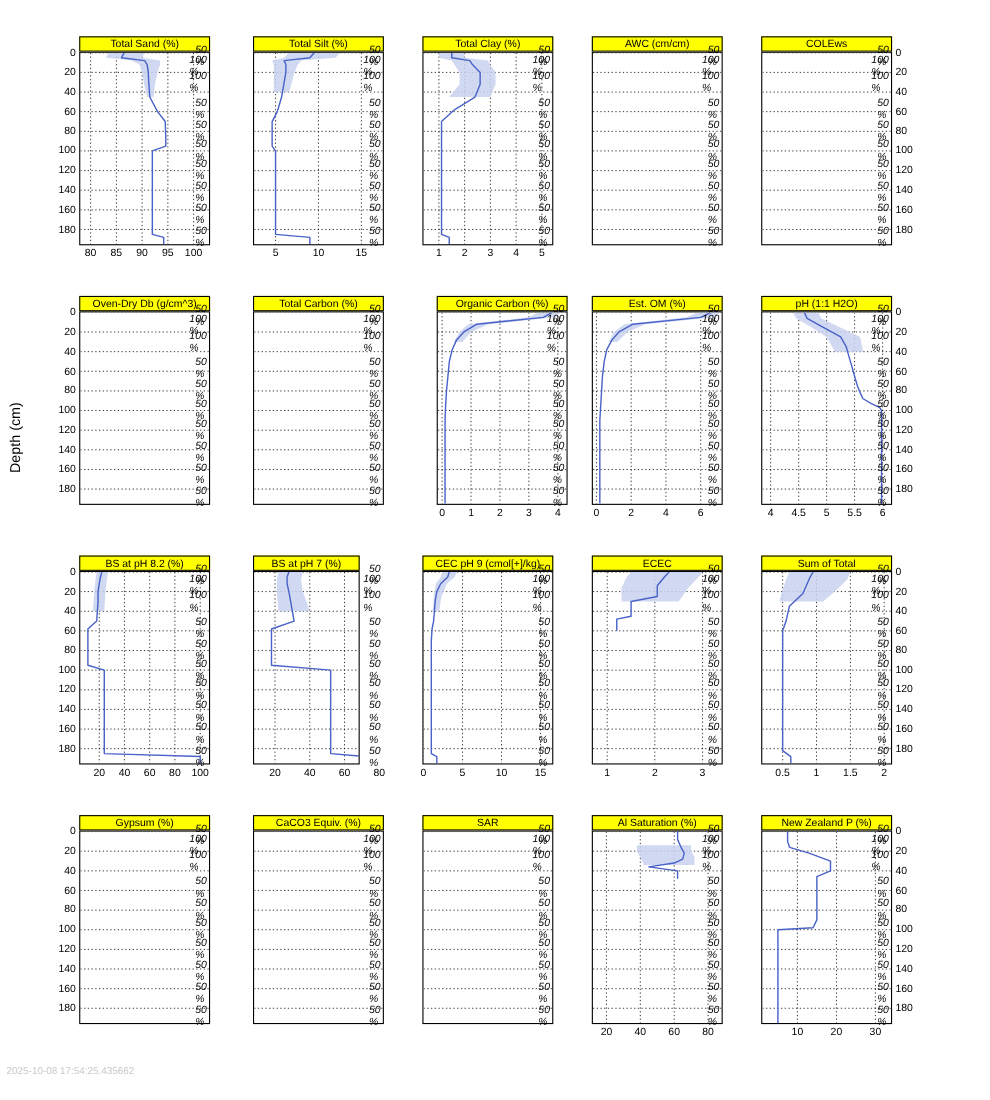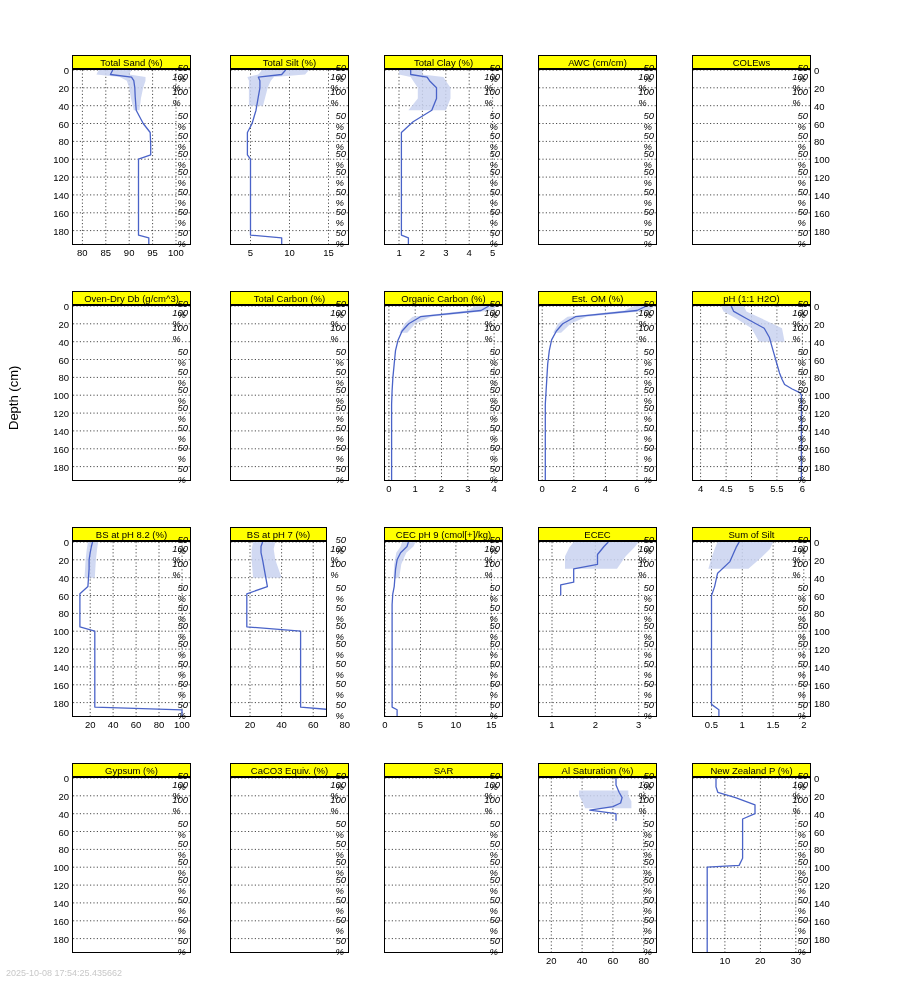--- a/index.html
+++ b/index.html
@@ -17,21 +17,21 @@
     position:absolute;left:0;top:960px;width:900px;text-align:center;
     font-size:13px;
   }
   .stamp{
     position:absolute;left:6px;top:968px;font-size:9px;color:#c8c8c8;
   }
   .ylabel{
     position:absolute;left:6px;top:430px;font-size:13px;
     transform:rotate(-90deg);transform-origin:left top;white-space:nowrap;
   }
-  .panel{position:absolute;margin-top:22px;}
+  .panel{position:absolute;}
   .strip{
     position:absolute;left:0;top:0;height:14px;width:100%;
     background:#ffff00;border:1px solid #000;box-sizing:border-box;
     text-align:center;font-size:9.5px;line-height:13px;
   }
   .plot{
     position:absolute;left:0;top:14px;width:100%;
     border:1px solid #000;box-sizing:border-box;background:#fff;
     overflow:hidden;
   }
@@ -292,21 +292,21 @@
         <div class="pctlab" style="left: 116px; top: 27.4923px;">100 %</div>
         <div class="pctlab" style="left: 116px; top: 41.7692px;">100 %</div>
         <div class="pctlab" style="left: 116px; top: 65.8615px;">50 %</div>
         <div class="pctlab" style="left: 116px; top: 86.3846px;">50 %</div>
         <div class="pctlab" style="left: 116px; top: 104.231px;">50 %</div>
         <div class="pctlab" style="left: 116px; top: 122.077px;">50 %</div>
         <div class="pctlab" style="left: 116px; top: 141.708px;">50 %</div>
         <div class="pctlab" style="left: 116px; top: 162.231px;">50 %</div>
         <div class="pctlab" style="left: 116px; top: 182.754px;">50 %</div>
       </div>
-      <div class="panel" style="left: 384px; top: 269px; width: 119px; height: 218px;">
+      <div class="panel" style="left: 397px; top: 269px; width: 119px; height: 218px;">
         <div class="strip">Organic Carbon (%)</div>
         <div class="plot" style="height: 176px;">
           <svg width="117" height="174">
             <line x1="0" y1="0.0" x2="117" y2="0.0" stroke="#000" stroke-width="0.7" stroke-dasharray="1.2,2.2"></line>
             <line x1="0" y1="17.8" x2="117" y2="17.8" stroke="#000" stroke-width="0.7" stroke-dasharray="1.2,2.2"></line>
             <line x1="0" y1="35.7" x2="117" y2="35.7" stroke="#000" stroke-width="0.7" stroke-dasharray="1.2,2.2"></line>
             <line x1="0" y1="53.5" x2="117" y2="53.5" stroke="#000" stroke-width="0.7" stroke-dasharray="1.2,2.2"></line>
             <line x1="0" y1="71.4" x2="117" y2="71.4" stroke="#000" stroke-width="0.7" stroke-dasharray="1.2,2.2"></line>
             <line x1="0" y1="89.2" x2="117" y2="89.2" stroke="#000" stroke-width="0.7" stroke-dasharray="1.2,2.2"></line>
             <line x1="0" y1="107.1" x2="117" y2="107.1" stroke="#000" stroke-width="0.7" stroke-dasharray="1.2,2.2"></line>
@@ -576,21 +576,21 @@
         <div class="pctlab" style="left: 116px; top: 104.231px;">50 %</div>
         <div class="pctlab" style="left: 116px; top: 122.077px;">50 %</div>
         <div class="pctlab" style="left: 116px; top: 141.708px;">50 %</div>
         <div class="pctlab" style="left: 116px; top: 162.231px;">50 %</div>
         <div class="pctlab" style="left: 116px; top: 182.754px;">50 %</div>
         <div class="xtick" style="left: 14px; top: 192px;">1</div>
         <div class="xtick" style="left: 57.3333px; top: 192px;">2</div>
         <div class="xtick" style="left: 100.667px; top: 192px;">3</div>
       </div>
       <div class="panel" style="left: 692px; top: 505px; width: 119px; height: 190px;">
-        <div class="strip">Sum of Silt</div>
+        <div class="strip">Sum of Total</div>
         <div class="plot" style="height: 176px;">
           <svg width="117" height="174">
             <line x1="0" y1="0.0" x2="117" y2="0.0" stroke="#000" stroke-width="0.7" stroke-dasharray="1.2,2.2"></line>
             <line x1="0" y1="17.8" x2="117" y2="17.8" stroke="#000" stroke-width="0.7" stroke-dasharray="1.2,2.2"></line>
             <line x1="0" y1="35.7" x2="117" y2="35.7" stroke="#000" stroke-width="0.7" stroke-dasharray="1.2,2.2"></line>
             <line x1="0" y1="53.5" x2="117" y2="53.5" stroke="#000" stroke-width="0.7" stroke-dasharray="1.2,2.2"></line>
             <line x1="0" y1="71.4" x2="117" y2="71.4" stroke="#000" stroke-width="0.7" stroke-dasharray="1.2,2.2"></line>
             <line x1="0" y1="89.2" x2="117" y2="89.2" stroke="#000" stroke-width="0.7" stroke-dasharray="1.2,2.2"></line>
             <line x1="0" y1="107.1" x2="117" y2="107.1" stroke="#000" stroke-width="0.7" stroke-dasharray="1.2,2.2"></line>
             <line x1="0" y1="124.9" x2="117" y2="124.9" stroke="#000" stroke-width="0.7" stroke-dasharray="1.2,2.2"></line>

